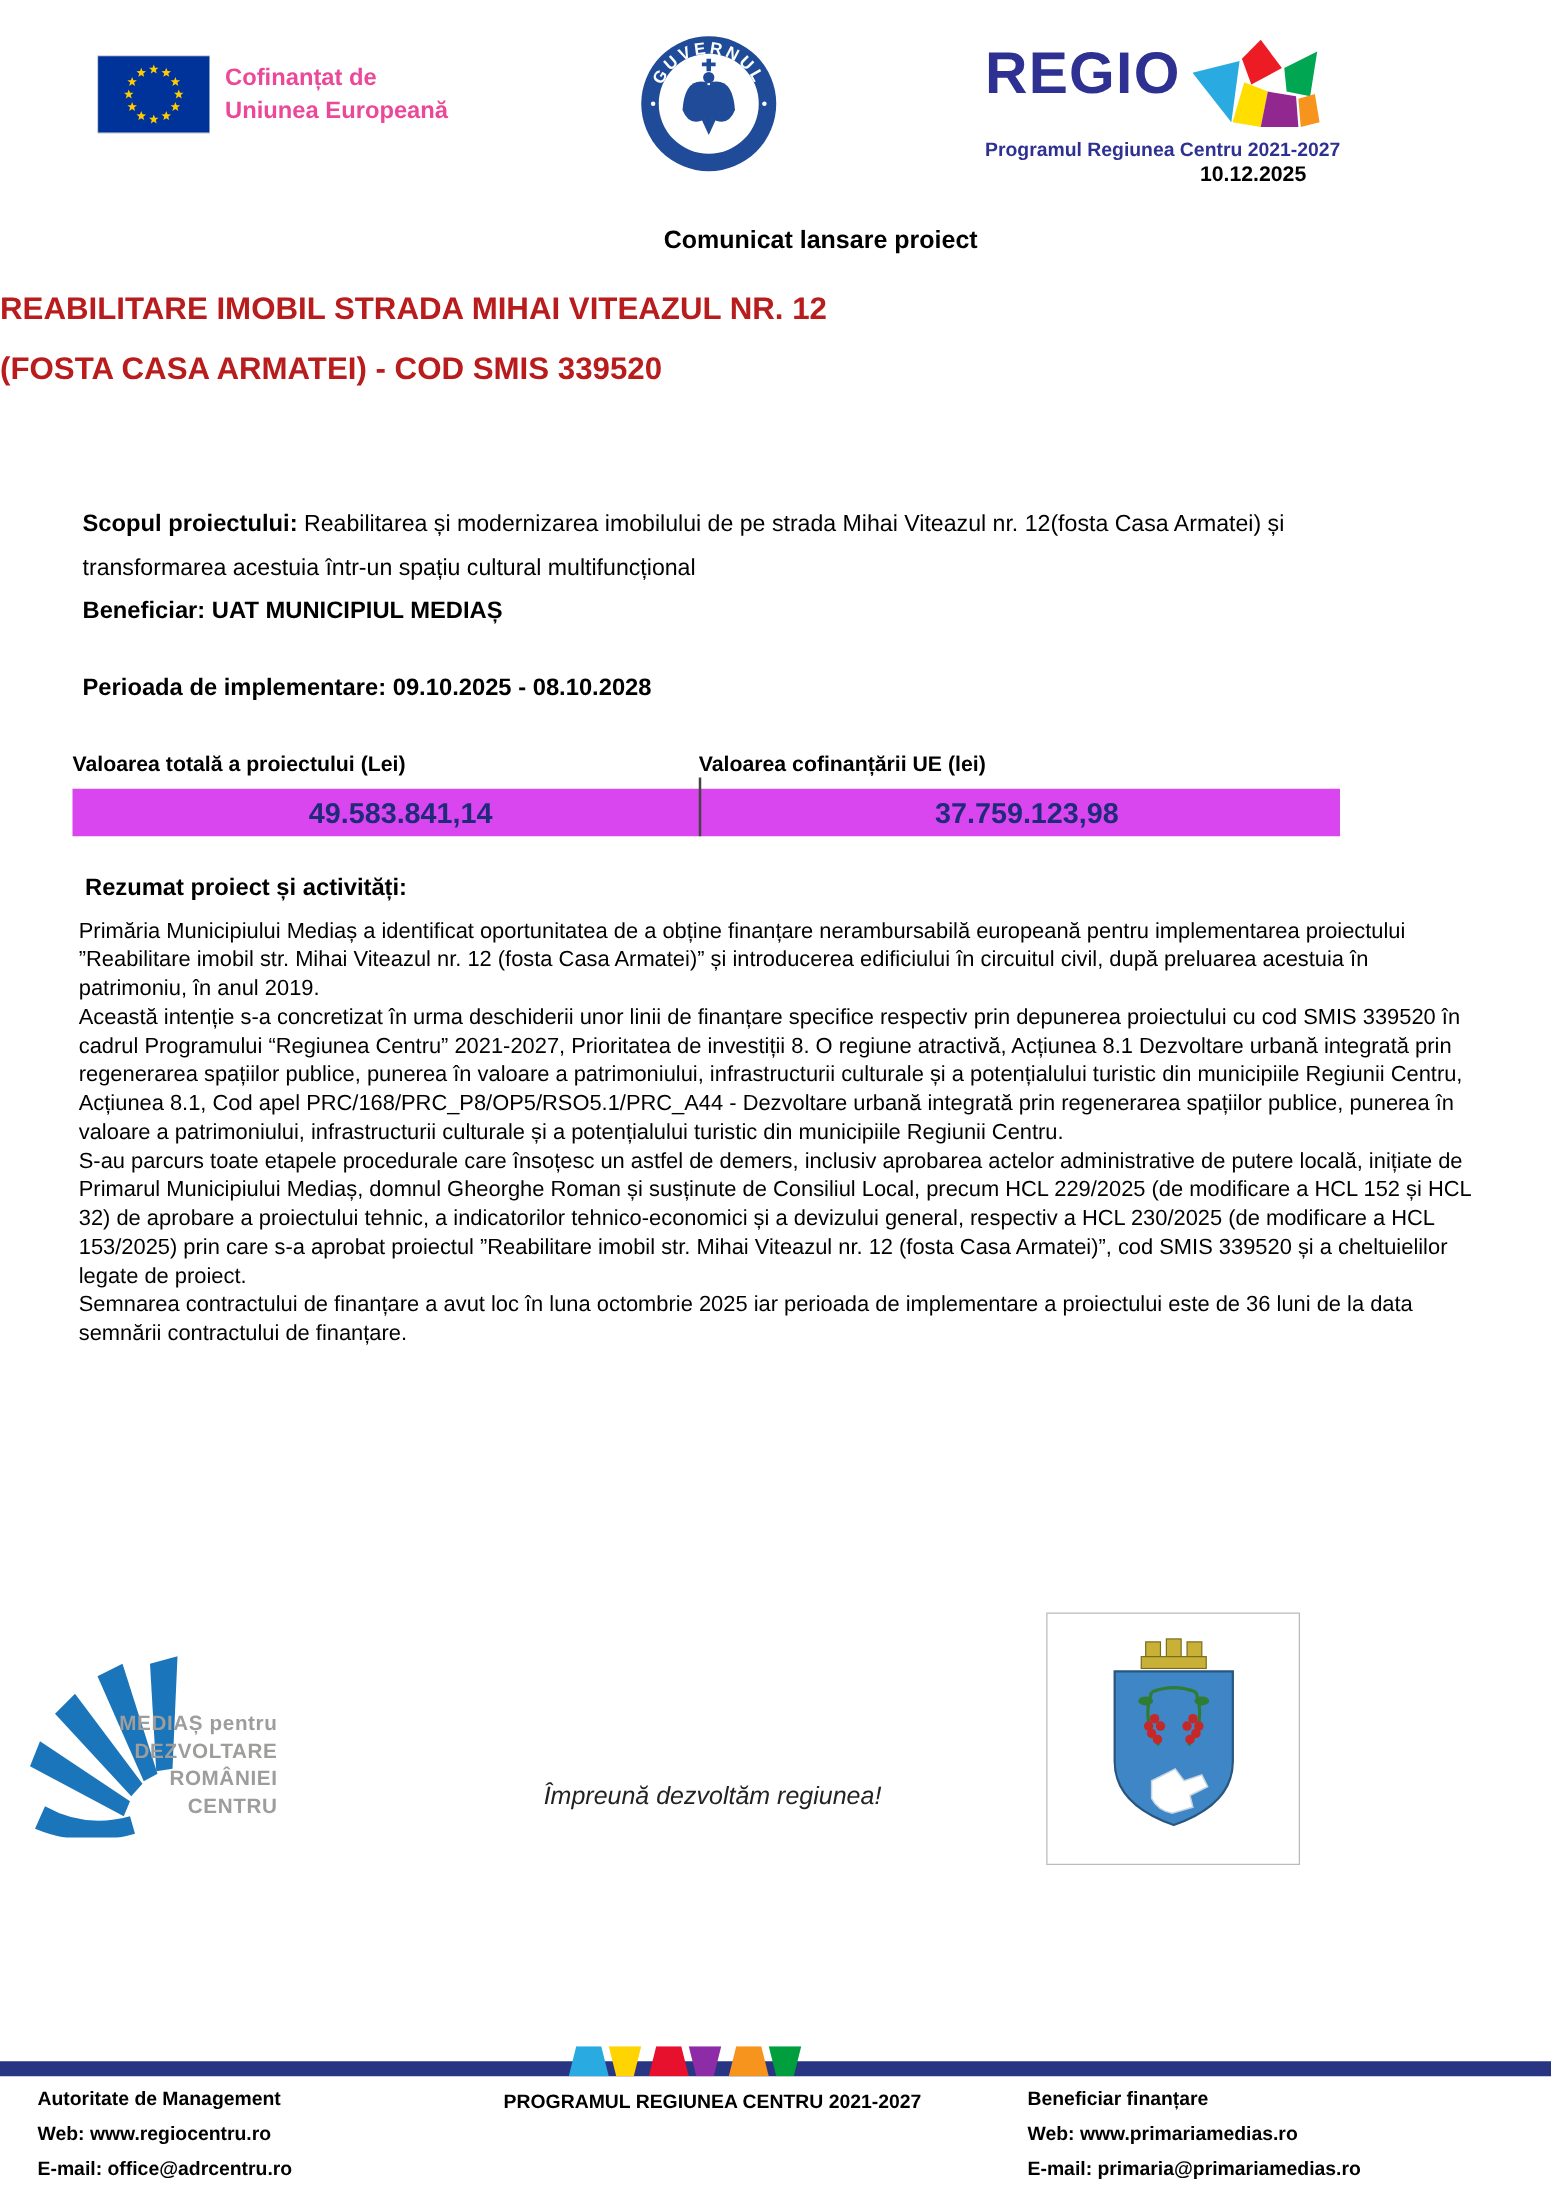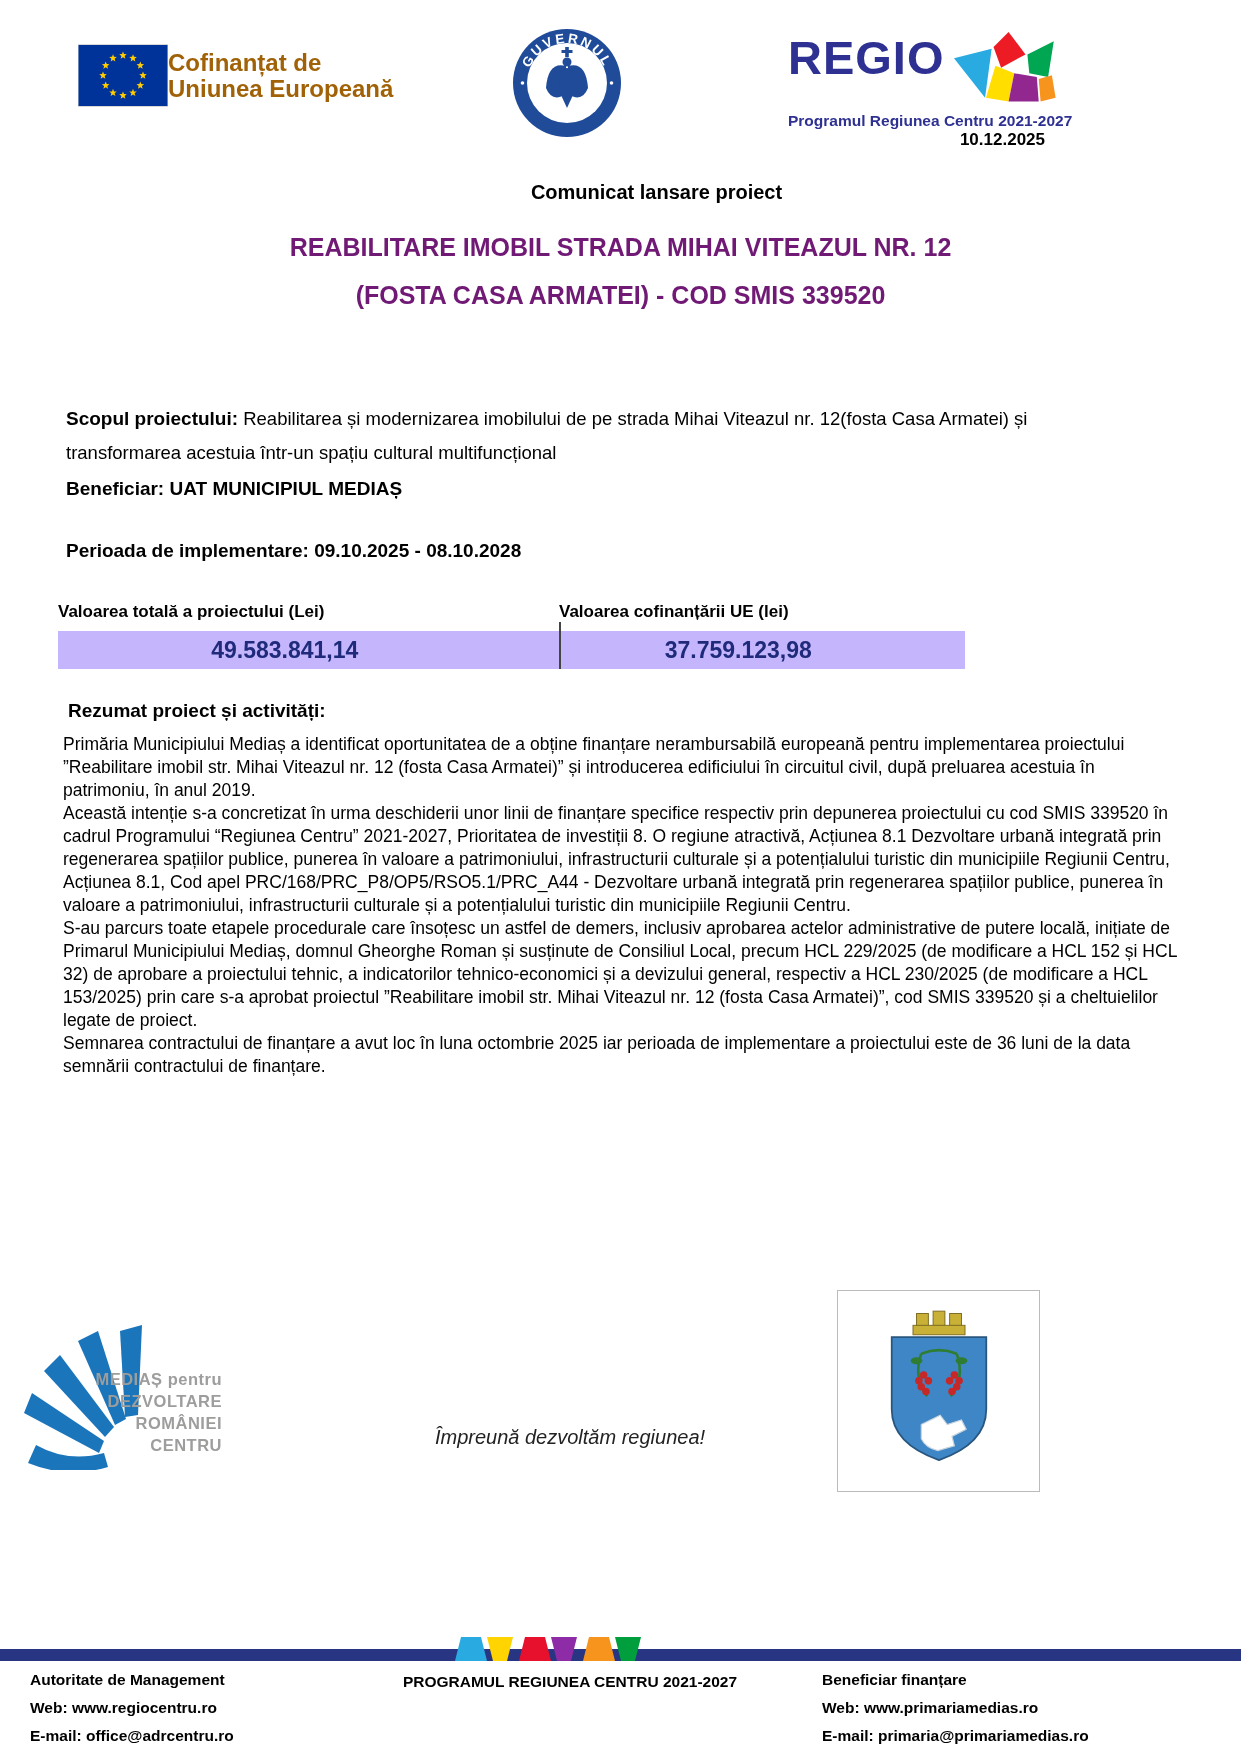--- a/index.html
+++ b/index.html
@@ -1,39 +1,39 @@
 <!DOCTYPE html>
 <html><head>
 <meta charset="utf-8">
 <style>
   html,body{margin:0;padding:0;background:#fff;}
   .page{position:relative;width:1241px;height:1755px;background:#fff;overflow:hidden;
         font-family:"Liberation Sans",sans-serif;color:#000;}
   
   .eu-logo{position:absolute;left:78px;top:44px;display:flex;align-items:center;}
-  .eu-text{margin-left:0;font-size:24px;font-weight:bold;color:#a16207;line-height:26px;}
+  .eu-text{margin-left:12px;font-size:19px;font-weight:bold;color:#ec4899;line-height:26px;}
   .gov-seal{position:absolute;left:512px;top:28px;}
   .regio{position:absolute;left:788px;top:30px;width:270px;}
   .regio-row{display:flex;align-items:flex-start;}
   .regio-word{font-size:47px;font-weight:800;color:#2e3192;letter-spacing:1px;line-height:56px;}
   .regio-sub{font-size:15.5px;font-weight:bold;color:#2e3192;margin-top:2px;white-space:nowrap;}
   .doc-date{position:absolute;right:196px;top:130px;font-size:17px;font-weight:bold;}
   
   .kicker{position:absolute;left:0;top:181px;width:100%;text-align:center;font-size:20px;font-weight:bold;padding-left:36px;}
-  .main-title{position:absolute;left:0;top:223px;width:100%;text-align:center;
-              font-size:25px;font-weight:bold;color:#701a75;line-height:48px;}
+  .main-title{position:absolute;left:0;top:223px;width:100%;
+              font-size:25px;font-weight:bold;color:#b91c1c;line-height:48px;}
   
   .scope{position:absolute;left:66px;top:383px;width:1010px;font-size:18.5px;line-height:34px;}
   .scope b{font-size:19px;}
   .line-row{position:absolute;left:66px;font-size:19px;font-weight:bold;}
   .benef{top:478px;text-align:right;} .period{top:540px;}
   
   .vals-head{position:absolute;left:58px;top:602px;width:1002px;display:flex;}
   .vals-head div{width:50%;font-size:17px;font-weight:bold;}
-  .vals-band{position:absolute;left:58px;top:631px;width:907px;height:38px;background:#c4b5fd;display:flex;align-items:center;}
+  .vals-band{position:absolute;left:58px;top:631px;width:1002px;height:38px;background:#d946ef;display:flex;align-items:center;padding-left:12px;}
   .vals-band div{width:50%;text-align:center;font-size:23px;font-weight:bold;color:#1f2b7a;}
   .vals-divider{position:absolute;left:559px;top:622px;width:1.5px;height:47px;background:#444;}
   
   .summary-label{position:absolute;left:68px;top:700px;font-size:19px;font-weight:bold;}
   .body-text{position:absolute;left:63px;top:733px;width:1122px;font-size:17.5px;line-height:23px;}
   .body-text p{margin:0;}
   
   .adr-logo{position:absolute;left:22px;top:1295px;width:210px;height:175px;}
   .adr-text{position:absolute;left:62px;top:1368px;width:160px;text-align:right;
             font-size:16.5px;font-weight:bold;color:#9d9d9c;line-height:22px;letter-spacing:.5px;}

